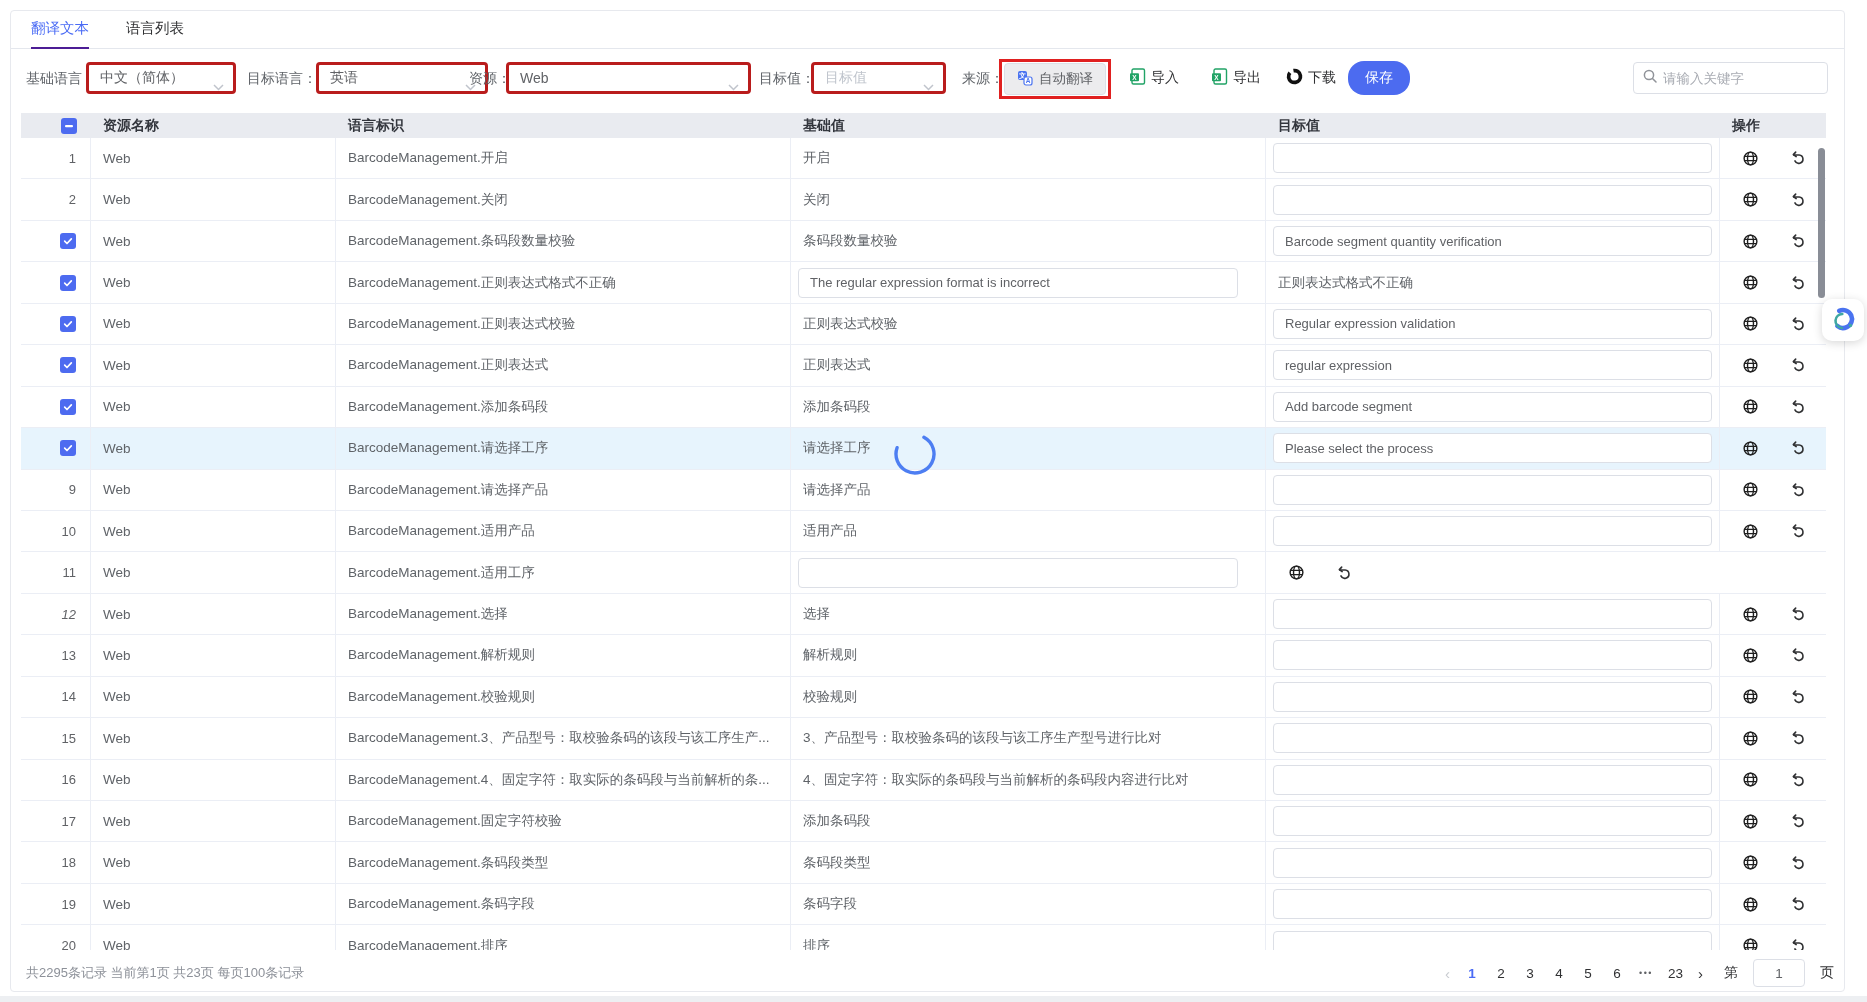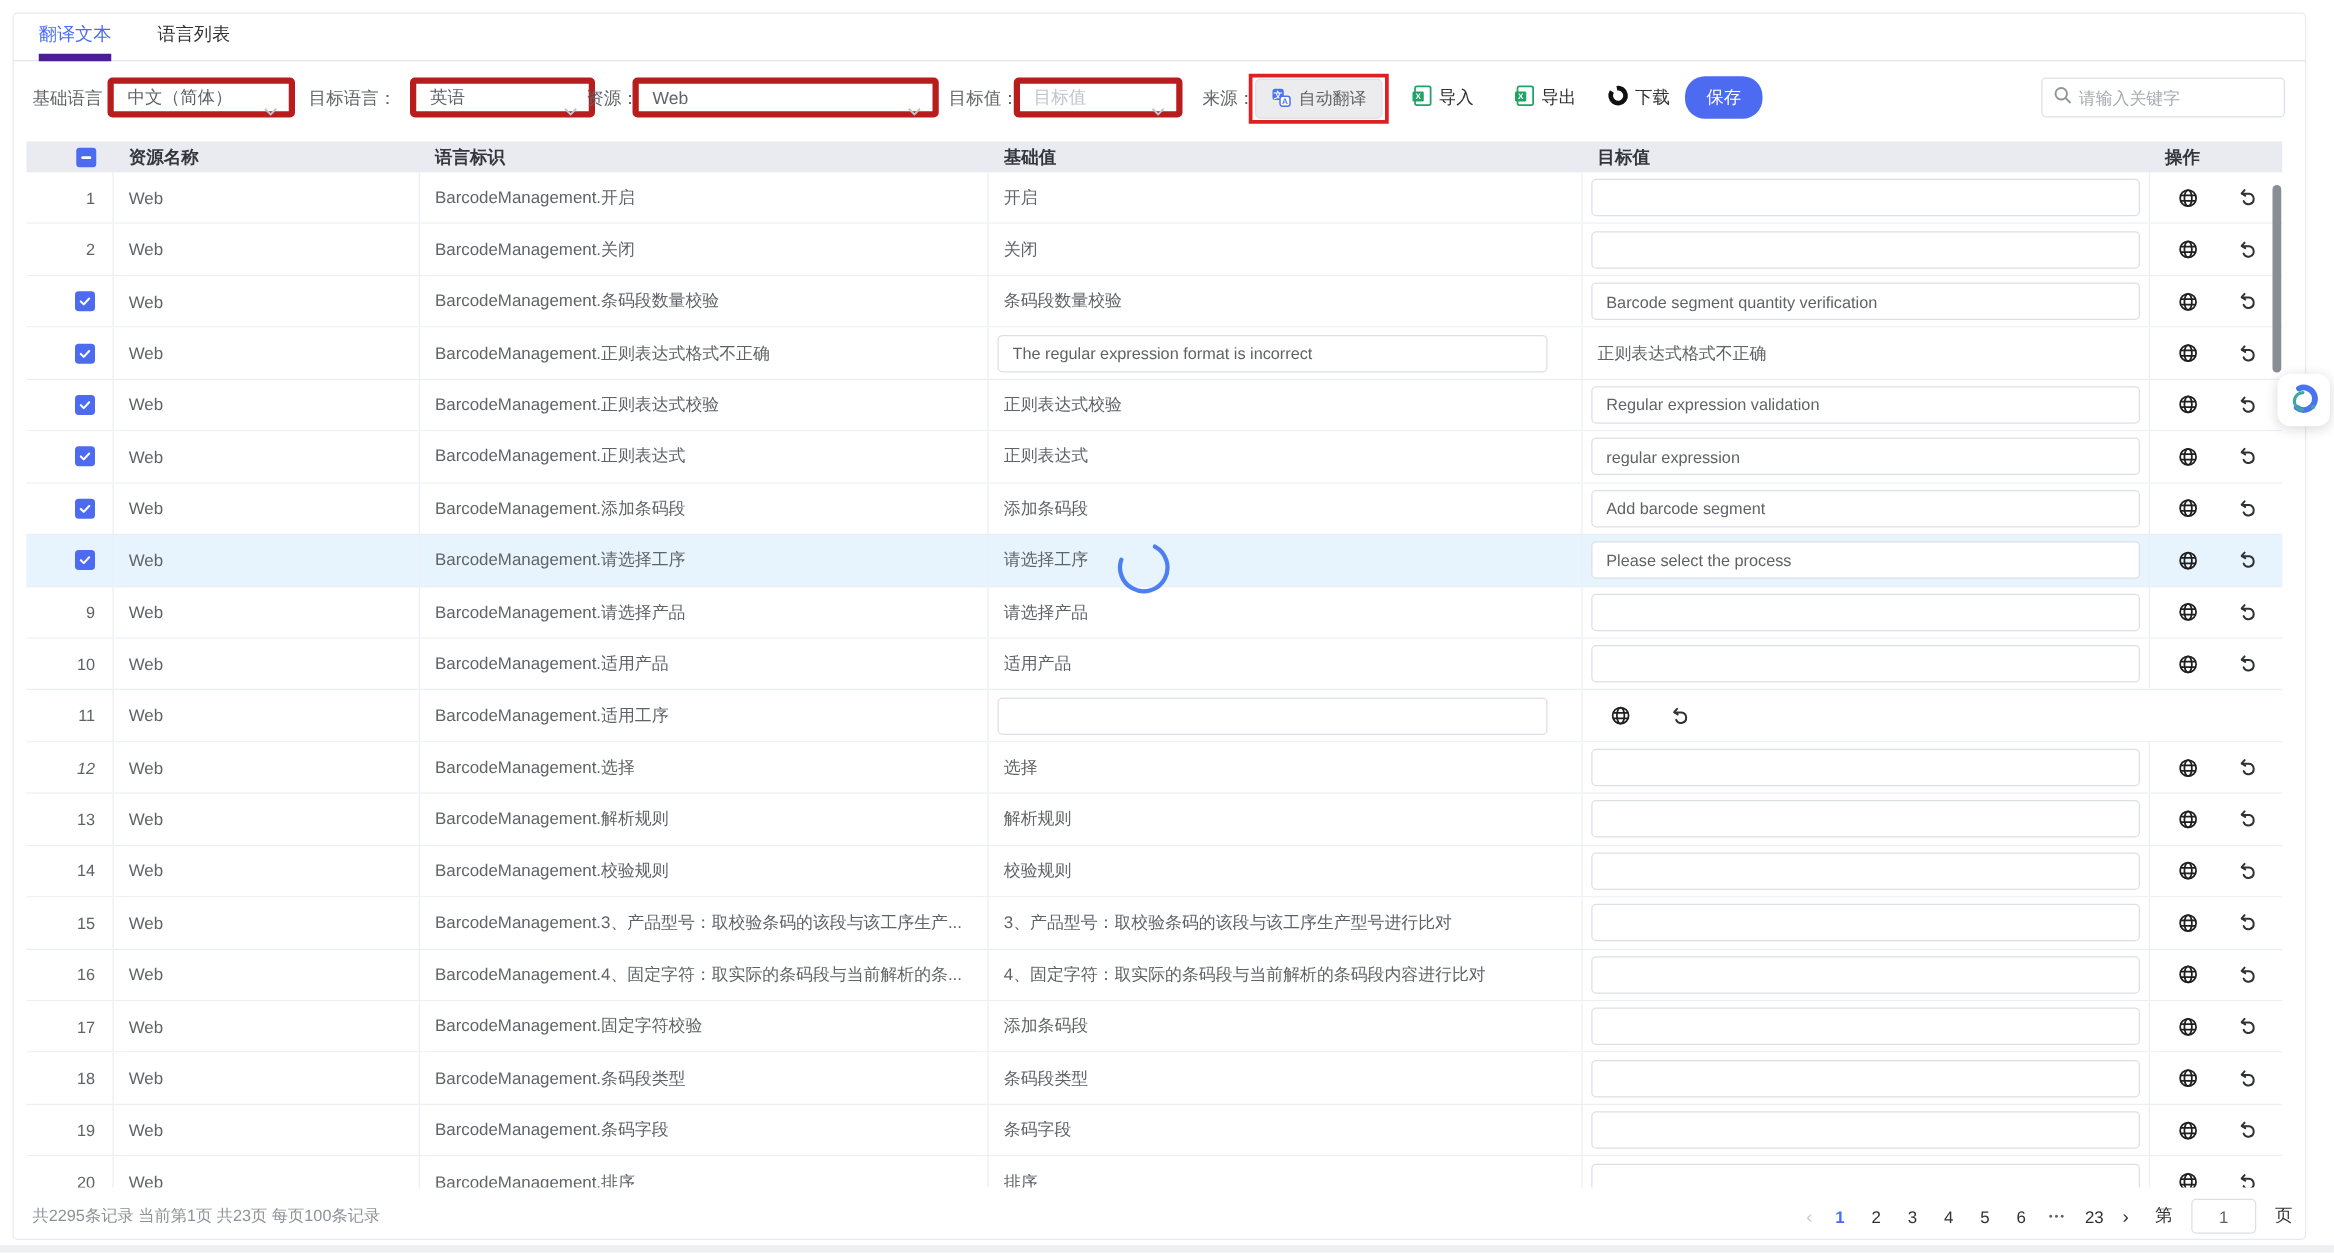--- a/index.html
+++ b/index.html
@@ -4,28 +4,28 @@
 <style>
   * { box-sizing: border-box; margin: 0; padding: 0; }
   html,body { width:1867px; height:1002px; overflow:hidden; background:#fff;
     font-family:"Liberation Sans","DejaVu Sans",sans-serif; color:#303133; }
   .card { position:absolute; left:10px; top:10px; width:1835px; height:982px;
     background:#fff; border:1px solid #e7e9ee; border-radius:4px; }
 
   
   .tabbar { position:absolute; left:0; top:0; right:0; height:38px; border-bottom:1px solid #e4e7ed; }
   .tab { position:absolute; top:0; height:38px; line-height:34px; font-size:14.5px; cursor:pointer; color:#303133; font-weight:500;}
-  .tab.active { color:#4a6bf5; border-bottom:6px solid #4c1d95; }
+  .tab.active { color:#4a6bf5; border-bottom:2px solid #4c1d95; }
   .tab1 { left:20px; }
   .tab2 { left:115px; }
 
   
   .toolbar { position:absolute; left:0; top:39px; right:0; height:56px; }
   .tb-label { position:absolute; top:0; height:56px; line-height:56px; font-size:14px; color:#5f6368; }
-  .select { position:absolute; top:12px; height:32px; border:5px solid #b91c1c; border-radius:4px;
+  .select { position:absolute; top:12px; height:32px; border:3px solid #b91c1c; border-radius:4px;
     background:#fff; display:flex; align-items:center; padding:0 26px 0 11px; font-size:14px; color:#606266; cursor:pointer;}
   .select .chev { position:absolute; right:9px; top:13px; }
   .select.placeholder { color:#bfc4cc; }
   .btn-plain { position:absolute; top:13px; height:32px; background:#ececee; border:1px solid #dcdfe6; border-radius:4px;
     display:flex; align-items:center; gap:6px; padding:0 12px; font-size:13.5px; color:#606266; cursor:pointer;}
   .annotation { position:absolute; left:-6px; top:-5px; width:calc(100% + 12px); height:calc(100% + 10px);
     border:3px solid #e02020; pointer-events:none; }
   .link-btn { position:absolute; top:0; height:56px; display:flex; align-items:center; gap:5px;
     font-size:14px; color:#303133; cursor:pointer; }
   .btn-primary { position:absolute; top:11px; height:34px; background:#4c6bf0; color:#fff; border:none;
@@ -87,21 +87,21 @@
   <div class="toolbar">
     <span class="tb-label" style="left:15px">基础语言：</span>
     <div class="select" style="left:75px;width:150px">
       <span>中文（简体）</span>
       <span class="chev"><svg width="11" height="7" viewBox="0 0 11 7">
             <path d="M1 1l4.5 4.5L10 1" fill="none" stroke="#c0c4cc" stroke-width="1.5"></path>
           </svg></span>
     </div>
 
     <span class="tb-label" style="left:236px">目标语言：</span>
-    <div class="select" style="left:317px;width:148px">
+    <div class="select" style="left:305px;width:172px">
       <span>英语</span>
       <span class="chev"><svg width="11" height="7" viewBox="0 0 11 7">
             <path d="M1 1l4.5 4.5L10 1" fill="none" stroke="#c0c4cc" stroke-width="1.5"></path>
           </svg></span>
     </div>
 
     <span class="tb-label" style="left:458px">资源：</span>
     <div class="select" style="left:495px;width:245px">
       <span>Web</span>
       <span class="chev"><svg width="11" height="7" viewBox="0 0 11 7">

